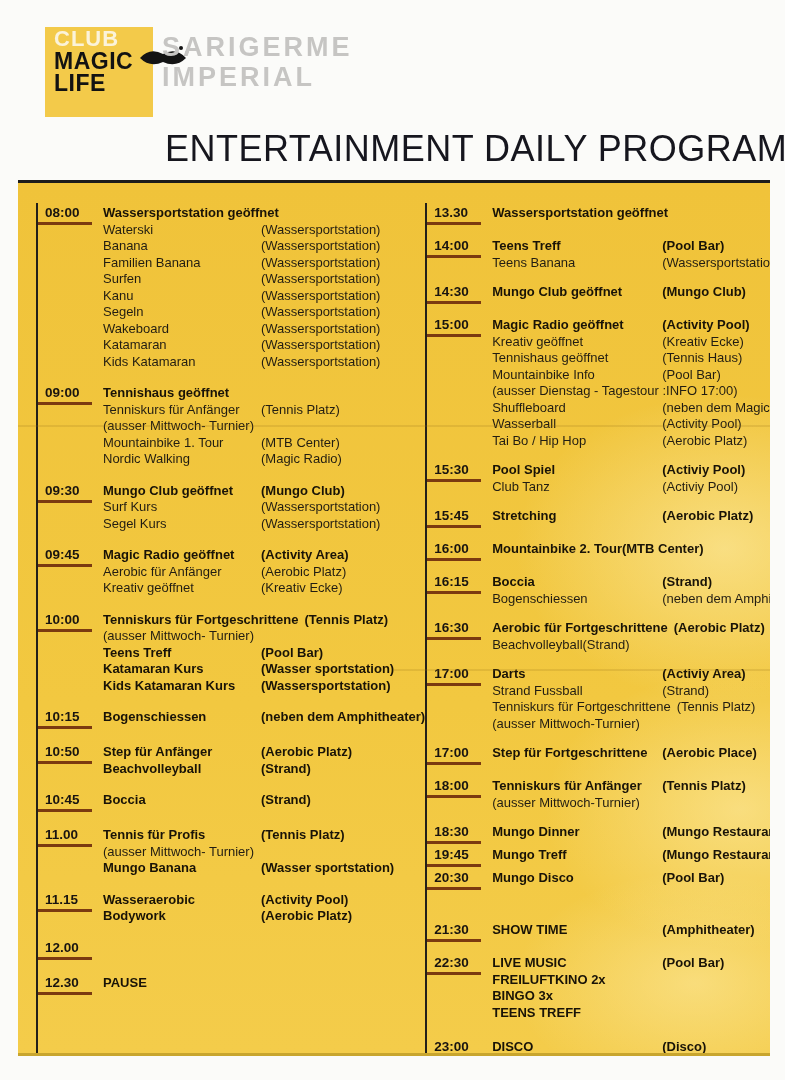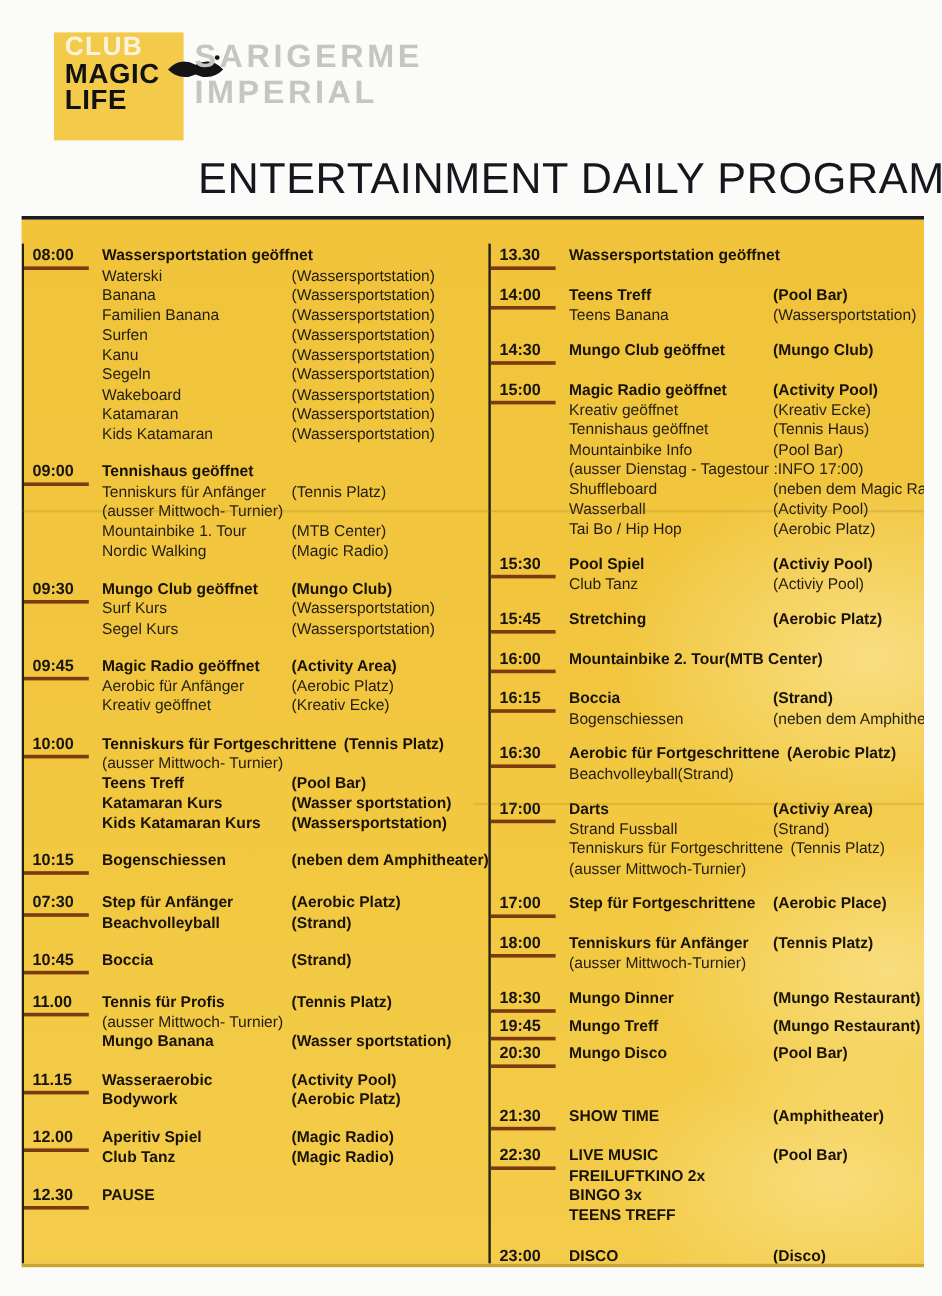--- a/index.html
+++ b/index.html
@@ -57,21 +57,21 @@
     border-top:3px solid #1c1c1c;
     border-bottom:3px solid #c8a52e;
     overflow:hidden;
   }
   .crease{position:absolute;left:0;right:0;height:2px;background:rgba(150,110,20,.18);}
   .crease.c1{top:242px;}
   .crease.c2{top:486px;right:0;left:50%;}
 
   .columns{display:flex;height:100%;padding-top:20px;}
   .col{border-left:2.5px solid var(--line-black);padding-top:2px;}
-  .col-left{width:456px;}
+  .col-left{width:456px;margin-left:18px;}
   .col-right{flex:1;}
 
   .section{display:flex;align-items:flex-start;margin-bottom:15px;}
   .col-right .section{margin-bottom:13px;}
   
   .col-right .section:nth-child(13),
   .col-right .section:nth-child(14){margin-bottom:3px;}
   .col-right .section:nth-child(15){margin-bottom:32px;}
   .col-right .section:nth-child(17){margin-bottom:18px;}
 
@@ -169,21 +169,21 @@
             <div class="item bold"><span class="item-name">Kids Katamaran Kurs</span><span class="item-venue">(Wassersportstation)</span></div>
           </div>
         </div>
         <div class="section">
           <div class="time">10:15</div>
           <div class="items">
             <div class="item bold"><span class="item-name">Bogenschiessen</span><span class="item-venue">(neben dem Amphitheater)</span></div>
           </div>
         </div>
         <div class="section">
-          <div class="time">07:30</div>
+          <div class="time">10:50</div>
           <div class="items">
             <div class="item bold"><span class="item-name">Step für Anfänger</span><span class="item-venue">(Aerobic Platz)</span></div>
             <div class="item bold"><span class="item-name">Beachvolleyball</span><span class="item-venue">(Strand)</span></div>
           </div>
         </div>
         <div class="section">
           <div class="time">10:45</div>
           <div class="items">
             <div class="item bold"><span class="item-name">Boccia</span><span class="item-venue">(Strand)</span></div>
           </div>
@@ -198,24 +198,20 @@
         </div>
         <div class="section">
           <div class="time">11.15</div>
           <div class="items">
             <div class="item bold"><span class="item-name">Wasseraerobic</span><span class="item-venue">(Activity Pool)</span></div>
             <div class="item bold"><span class="item-name">Bodywork</span><span class="item-venue">(Aerobic Platz)</span></div>
           </div>
         </div>
         <div class="section">
           <div class="time">12.00</div>
-          <div class="items">
-            <div class="item bold"><span class="item-name">Aperitiv Spiel</span><span class="item-venue">(Magic Radio)</span></div>
-            <div class="item bold"><span class="item-name">Club Tanz</span><span class="item-venue">(Magic Radio)</span></div>
-          </div>
         </div>
         <div class="section">
           <div class="time">12.30</div>
           <div class="items">
             <div class="item bold"><span class="item-name">PAUSE</span></div>
           </div>
         </div>
       </div>
     <div class="col col-right">
         <div class="section">

